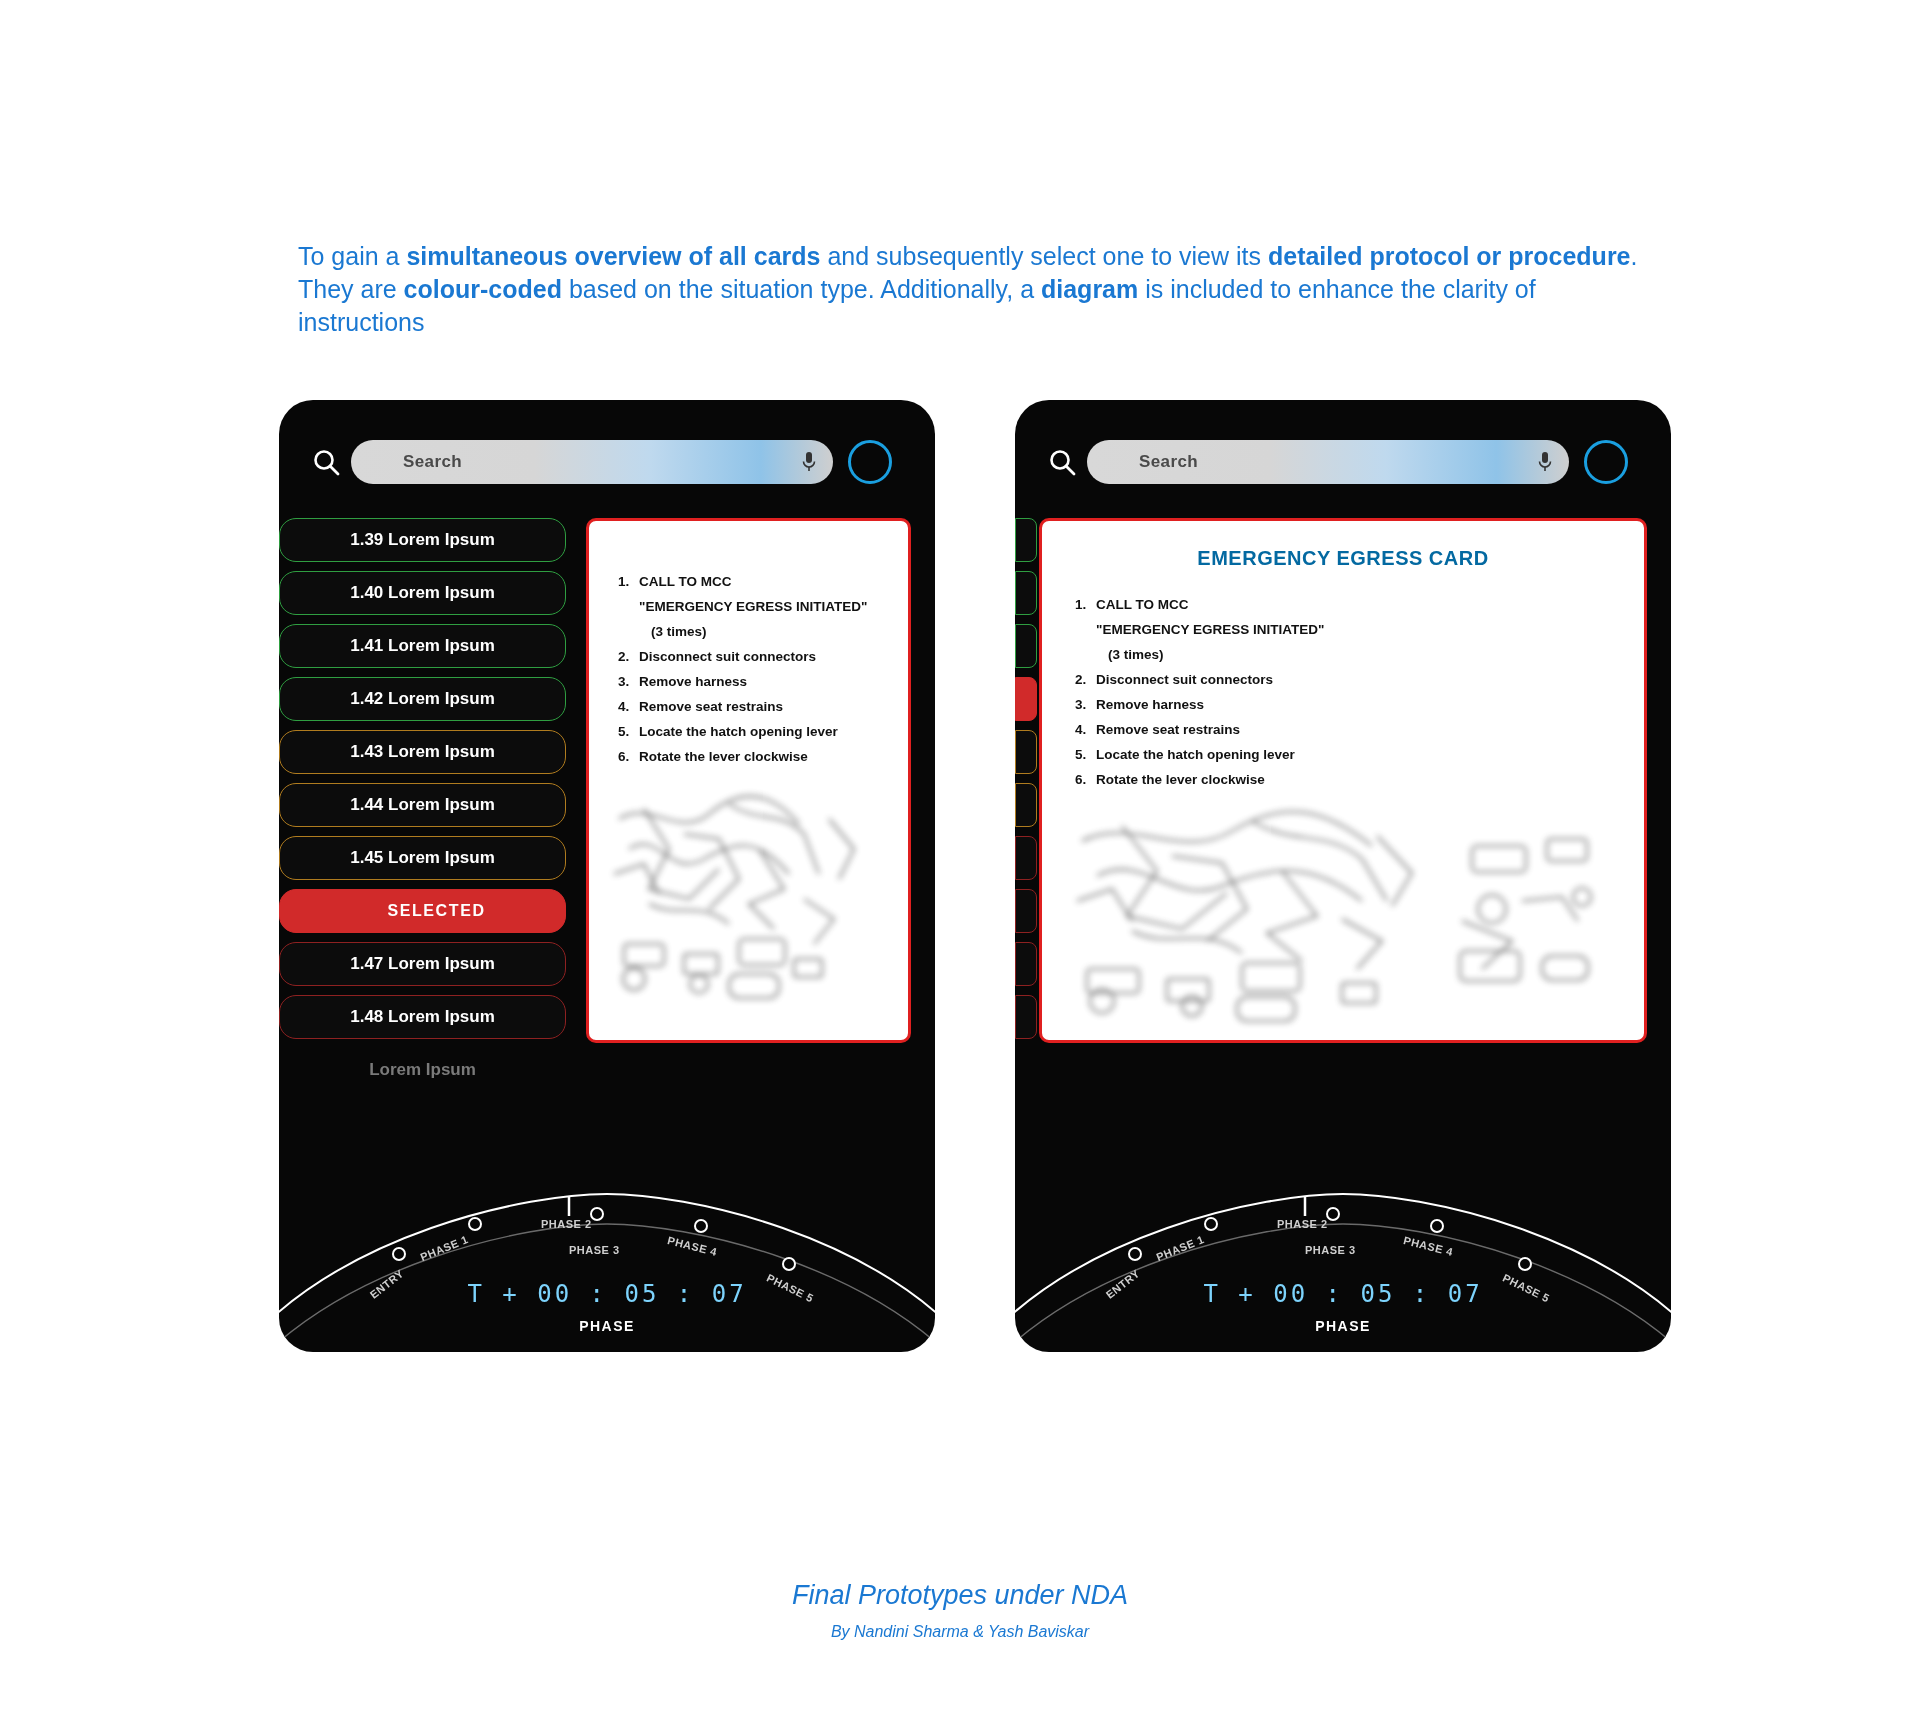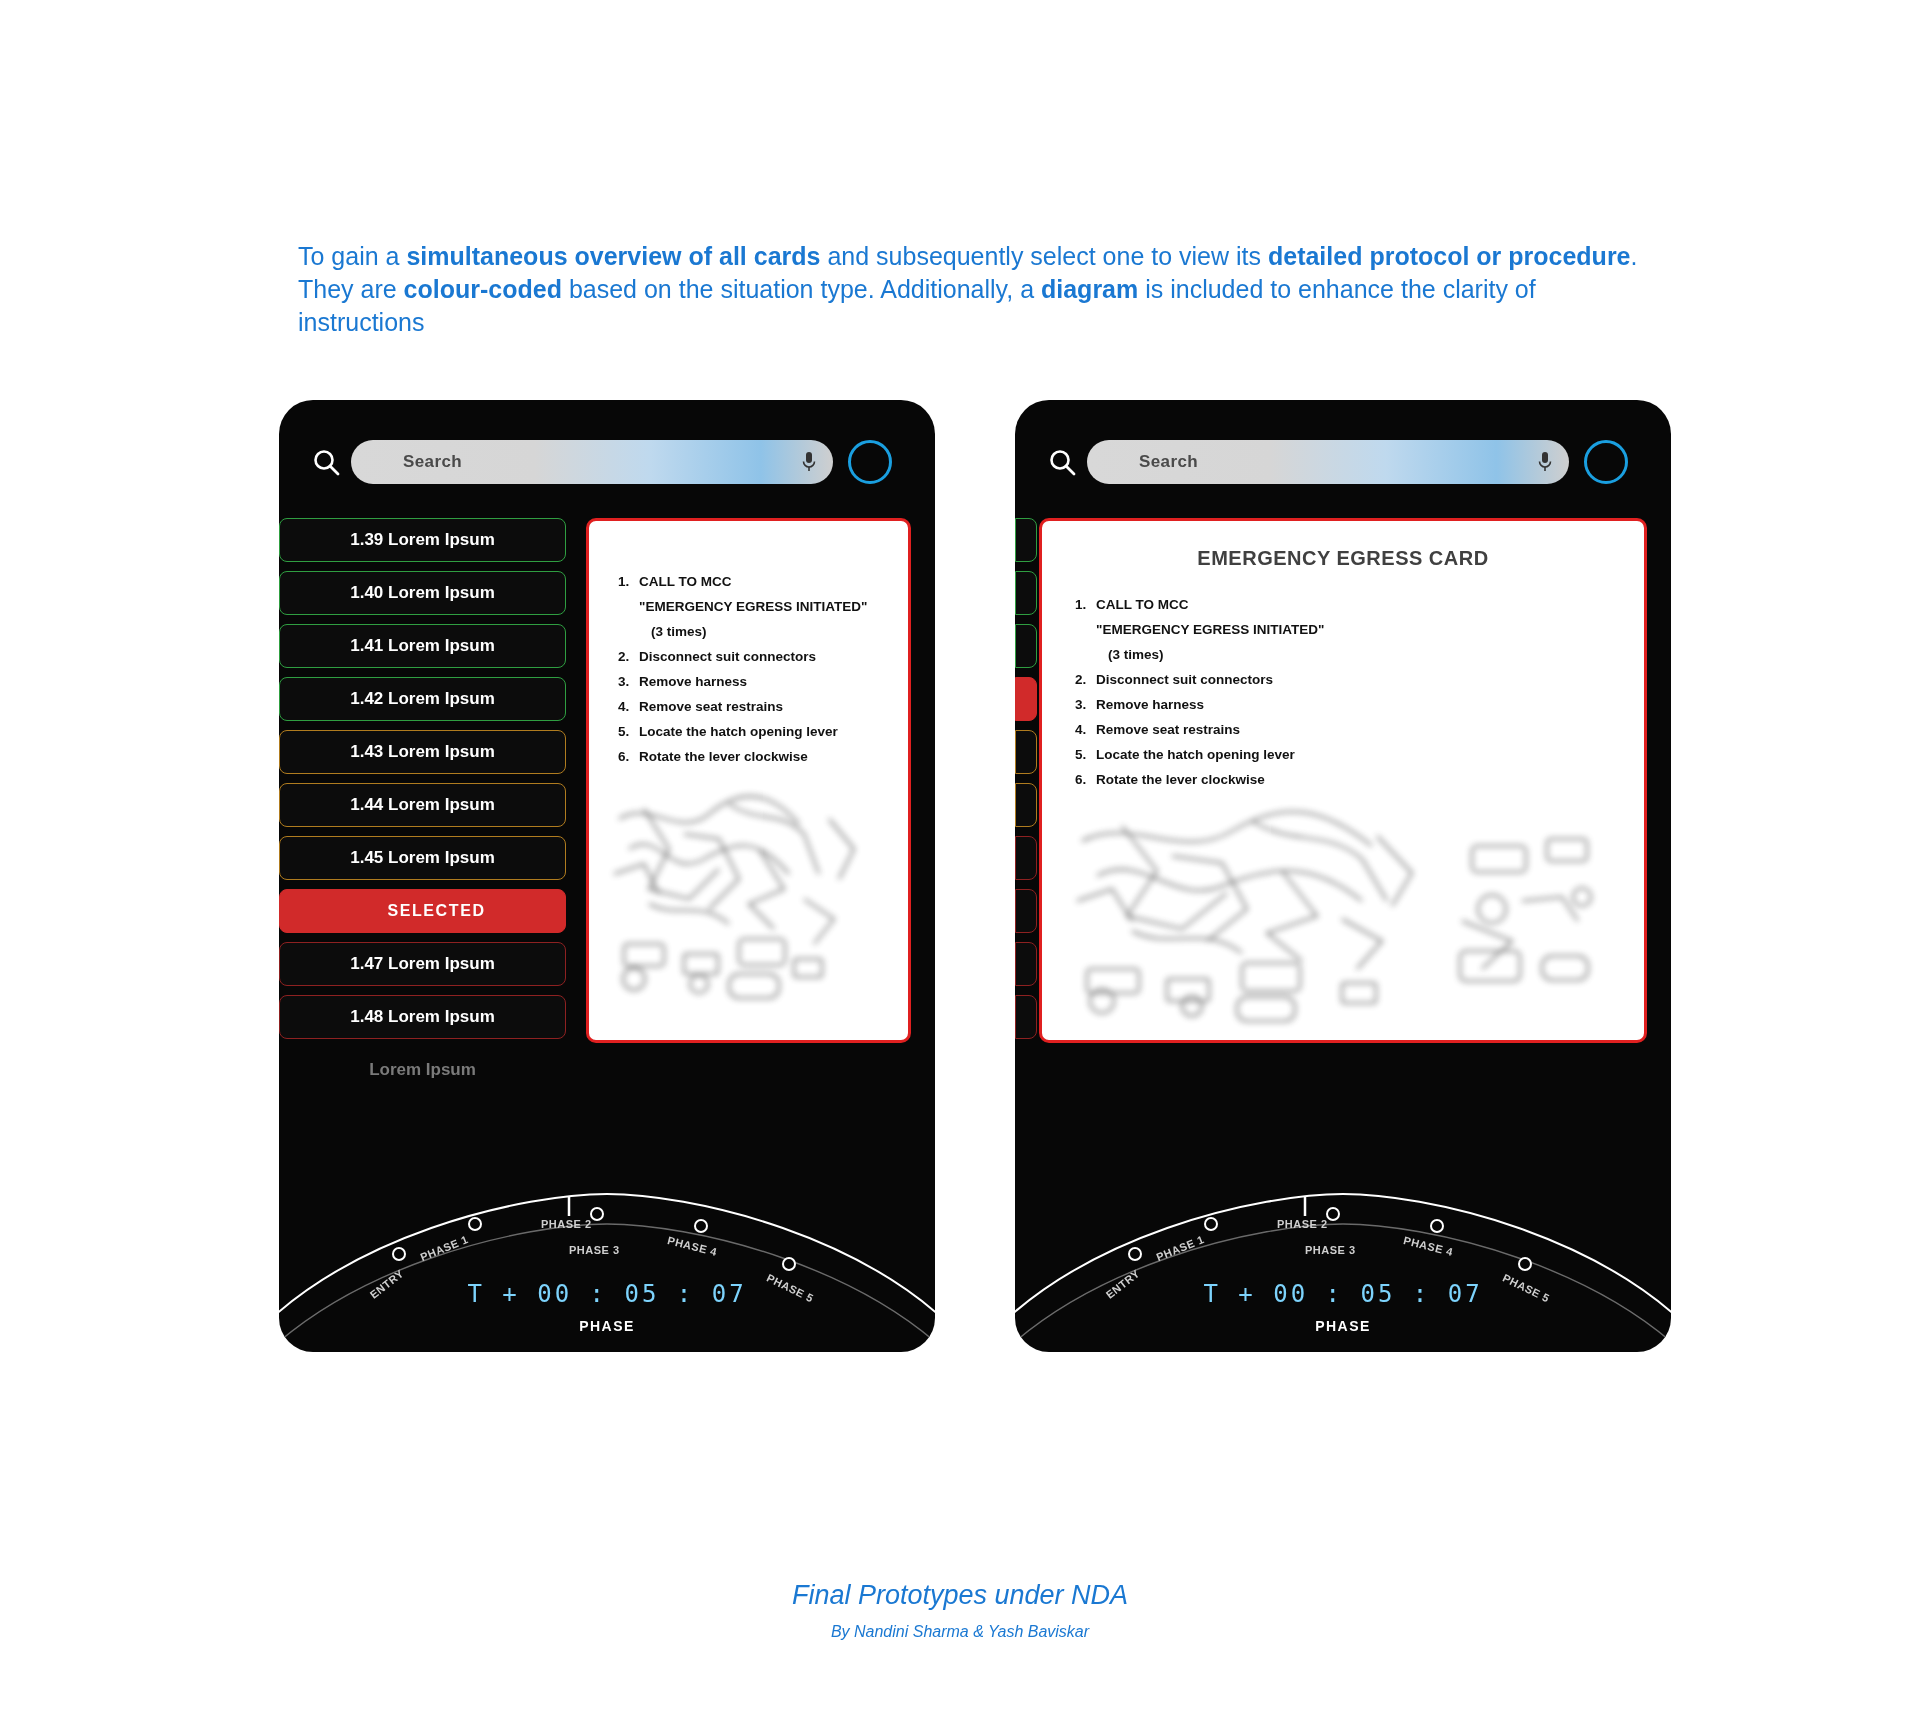--- a/index.html
+++ b/index.html
@@ -108,21 +108,21 @@
   
   .cardlist {
     position: absolute;
     left: 0px;
     top: 118px;
     width: 287px;
   }
   .list-item {
     height: 44px;
     margin-bottom: 9px;
-    border-radius: 8px;
+    border-radius: 17px;
     border: 1.5px solid #2d7d32;
     background: #0c0c0c;
     color: #ffffff;
     font-size: 17px;
     font-weight: bold;
     display: flex;
     align-items: center;
     justify-content: center;
     box-sizing: border-box;
   }
@@ -149,21 +149,21 @@
     background: #ffffff;
     border: 3px solid #e02020;
     border-radius: 10px;
     box-sizing: border-box;
   }
   #detail-left  { left: 307px; top: 118px; width: 325px; height: 525px; }
   #detail-right { left: 24px;  top: 118px; width: 608px; height: 525px; }
 
   .detail-title {
     text-align: center;
-    color: #404040;
+    color: #0369a1;
     font-weight: bold;
     font-size: 20px;
     letter-spacing: 0.5px;
     margin-top: 26px;
   }
   ol.steps {
     margin: 0;
     padding-left: 44px;
     color: #111111;
     font-size: 13.5px;

